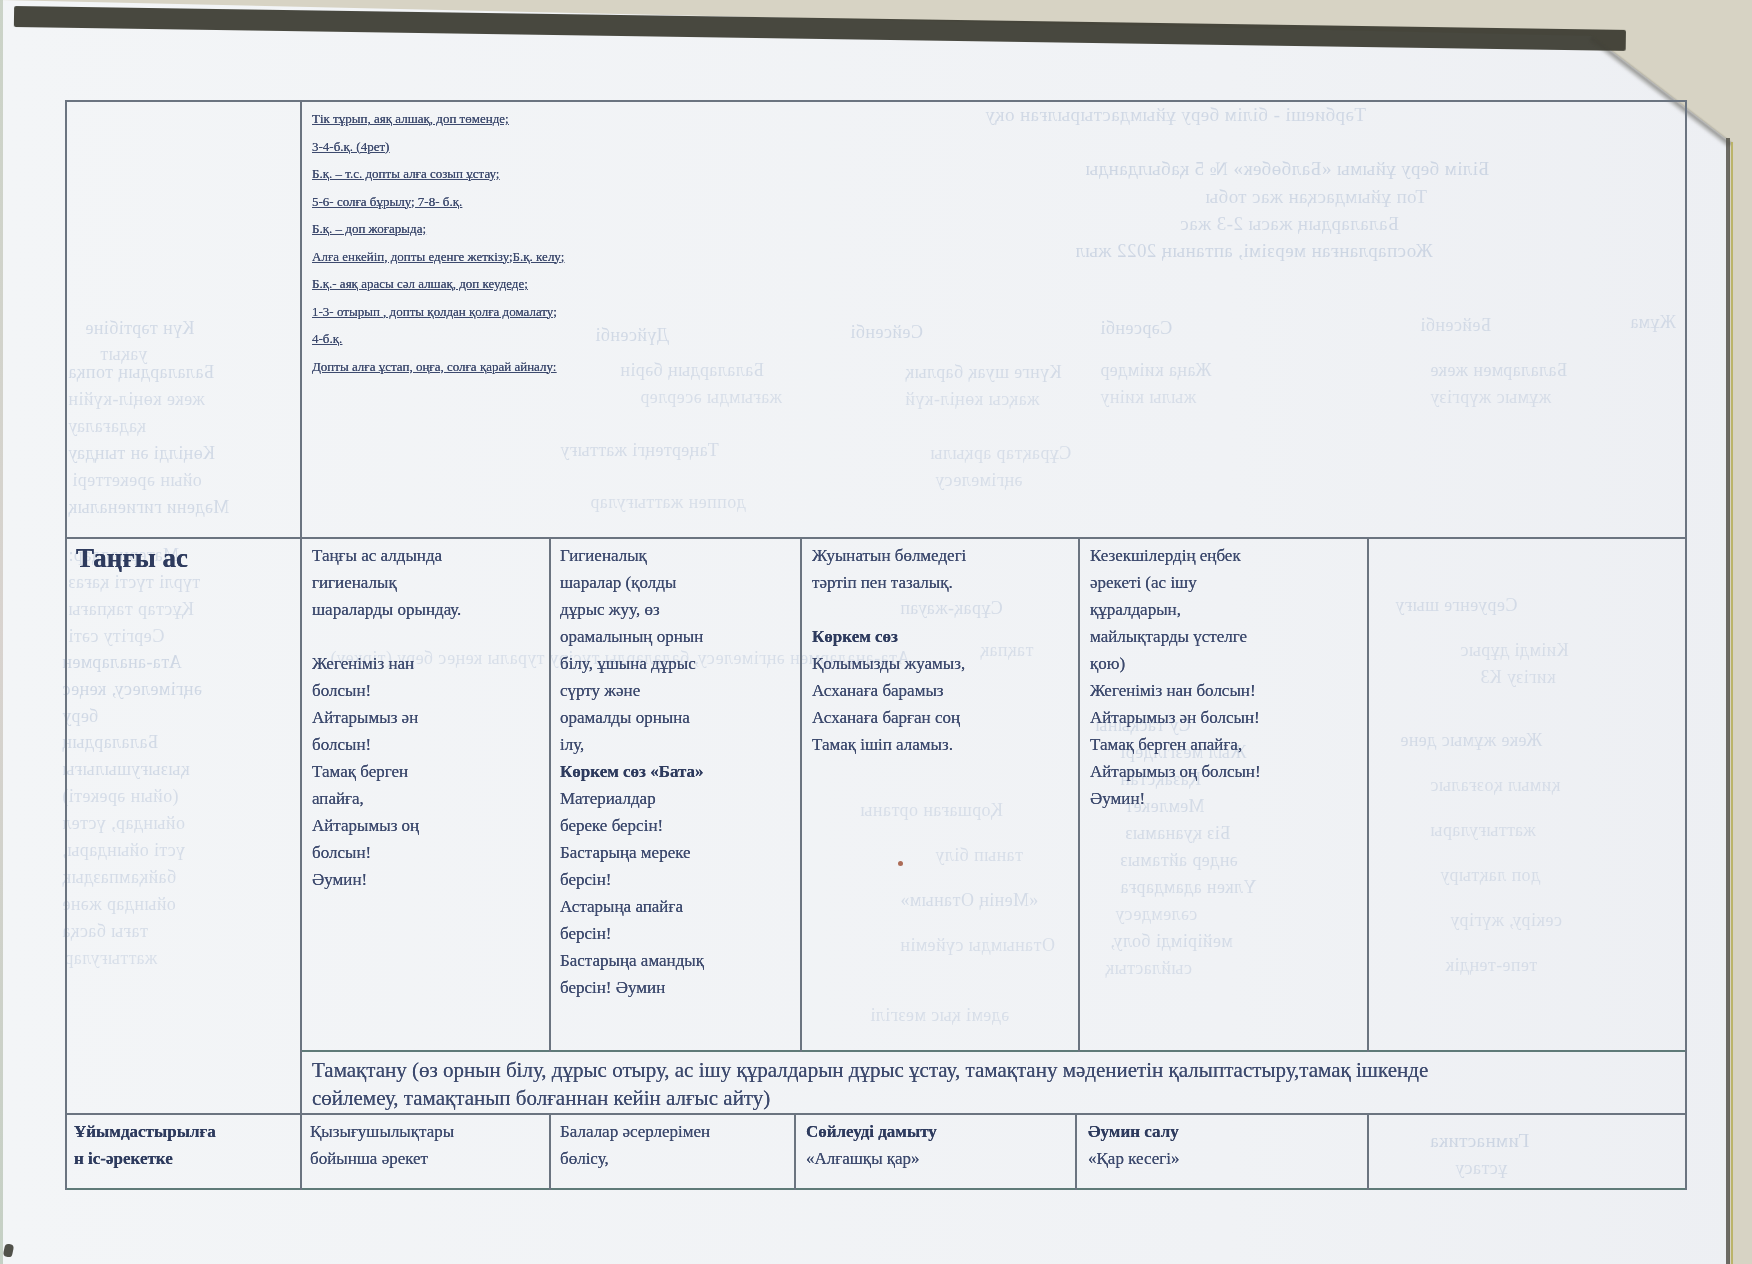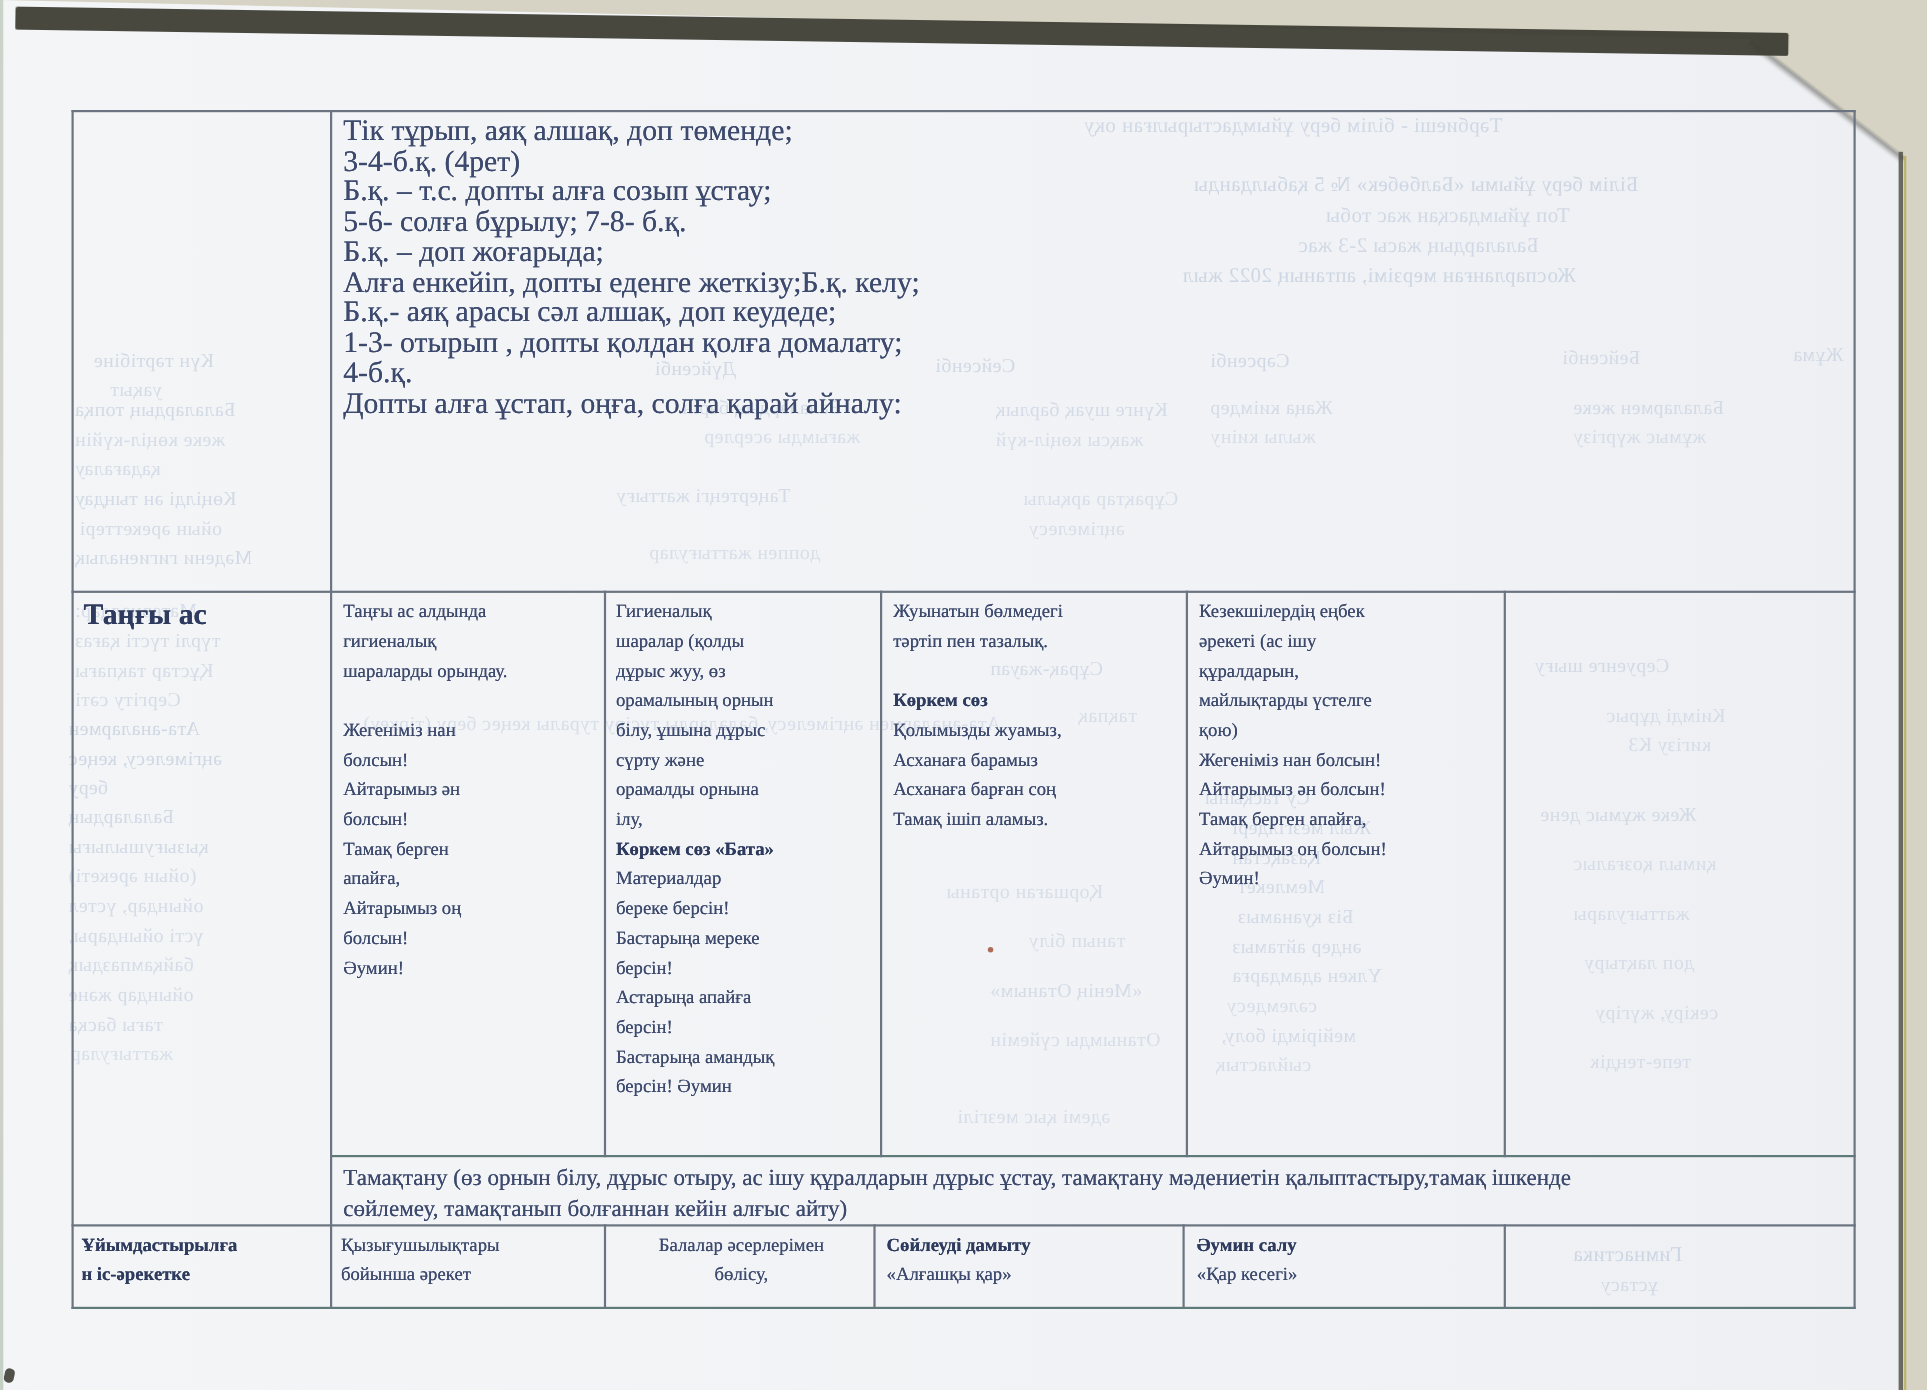--- a/index.html
+++ b/index.html
@@ -25,21 +25,21 @@
   
   .vline,.hline{position:absolute;background:var(--line);}
   .vline{width:2px;} .hline{height:2px;}
   .teal{background:var(--line_teal);}
   
   .cell{position:absolute;color:var(--ink);font-size:17px;line-height:27px;
         text-shadow:0 0 .5px currentColor;}
   .cell .ln{white-space:nowrap;}
   .cell .ln.b{font-weight:bold;color:var(--ink_bold);}
   .cell .ln.gap{margin-top:27px;}
-  .exercise{font-size:27px;line-height:27.5px;}
+  .exercise{font-size:13px;line-height:27.5px;text-decoration:underline;}
   .rowhead{font-weight:bold;font-size:27px;color:var(--ink_bold);}
   .meal{font-size:21px;line-height:28px;}
   
   .frag{position:absolute;color:var(--bleed);white-space:nowrap;font-family:"Liberation Serif",serif;}
   .frag span{display:inline-block;transform:scaleX(-1);filter:blur(.7px);letter-spacing:.4px;}
   .speck-red{position:absolute;left:898px;top:861px;width:5px;height:5px;border-radius:50%;
              background:#9b4a2f;opacity:.8;}
   .page-mark{position:absolute;left:4px;top:1244px;width:9px;height:13px;border-radius:4px;
              background:#34342c;transform:rotate(12deg);opacity:.85;}
 </style>
@@ -226,21 +226,21 @@
     </div>
 
   <div class="cell" style="left:74px;top:1118px;width:220px;">
       <div class="ln b">Ұйымдастырылға</div>
       <div class="ln b">н іс-әрекетке</div>
     </div>
   <div class="cell" style="left:310px;top:1118px;width:232px;">
       <div class="ln">Қызығушылықтары</div>
       <div class="ln">бойынша әрекет</div>
     </div>
-  <div class="cell" style="left:560px;top:1118px;width:228px;text-align:center;">
+  <div class="cell" style="left:560px;top:1118px;width:228px;">
       <div class="ln">Балалар әсерлерімен</div>
       <div class="ln">бөлісу,</div>
     </div>
   <div class="cell" style="left:806px;top:1118px;width:262px;font-family:Liberation Serif, serif;">
       <div class="ln b">Сөйлеуді дамыту</div>
       <div class="ln">«Алғашқы қар»</div>
     </div>
   <div class="cell" style="left:1088px;top:1118px;width:272px;">
       <div class="ln b">Әумин салу</div>
       <div class="ln">«Қар кесегі»</div>

